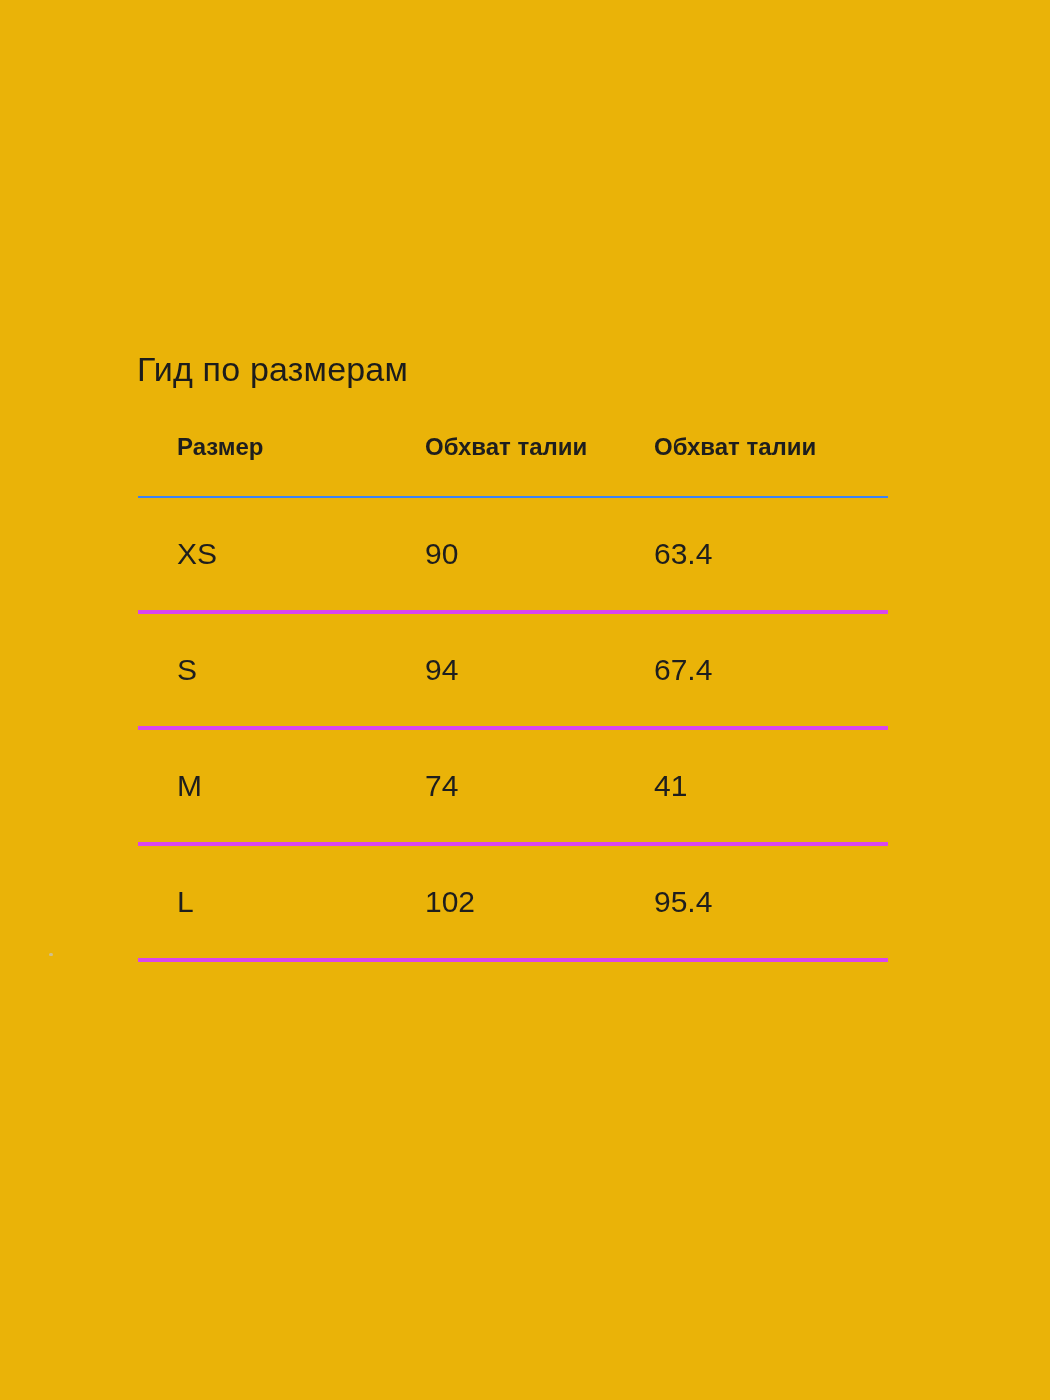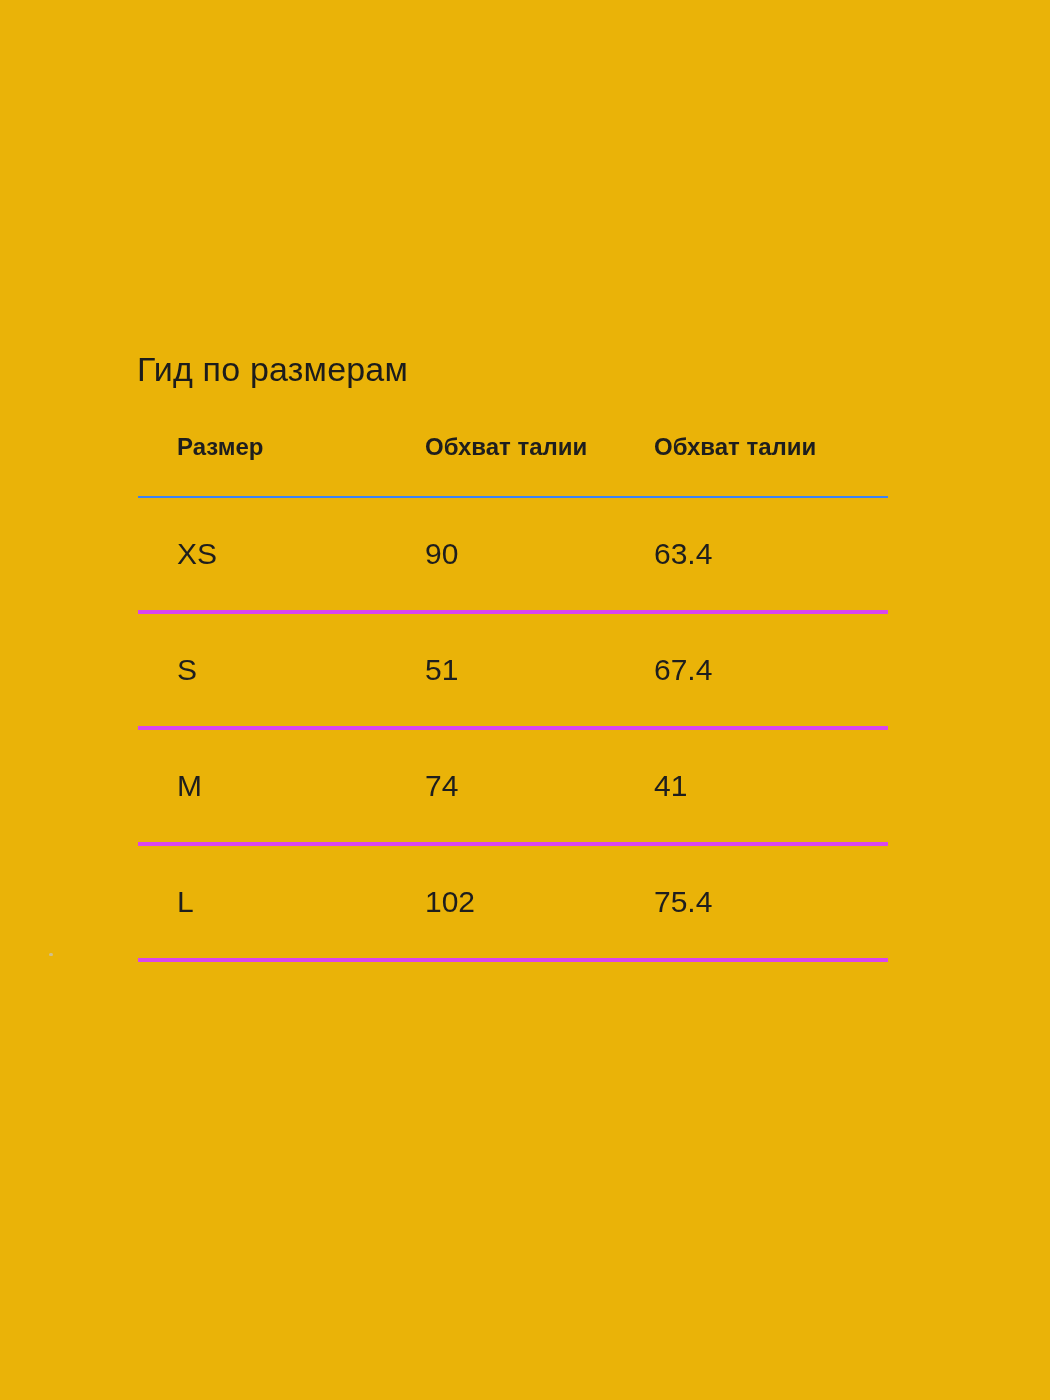--- a/index.html
+++ b/index.html
@@ -93,34 +93,34 @@
     </div>
 
     <div class="trow">
       <span class="cell col1">XS</span>
       <span class="cell col2">90</span>
       <span class="cell col3">63.4</span>
     </div>
 
     <div class="trow">
       <span class="cell col1">S</span>
-      <span class="cell col2">51</span>
+      <span class="cell col2">94</span>
       <span class="cell col3">67.4</span>
     </div>
 
     <div class="trow">
       <span class="cell col1">M</span>
       <span class="cell col2">74</span>
       <span class="cell col3">41</span>
     </div>
 
     <div class="trow">
       <span class="cell col1">L</span>
       <span class="cell col2">102</span>
-      <span class="cell col3">75.4</span>
+      <span class="cell col3">95.4</span>
     </div>
 
 
   </div>
 
   <div class="stray-mark"></div>
 
 </div>
 
 </body></html>

